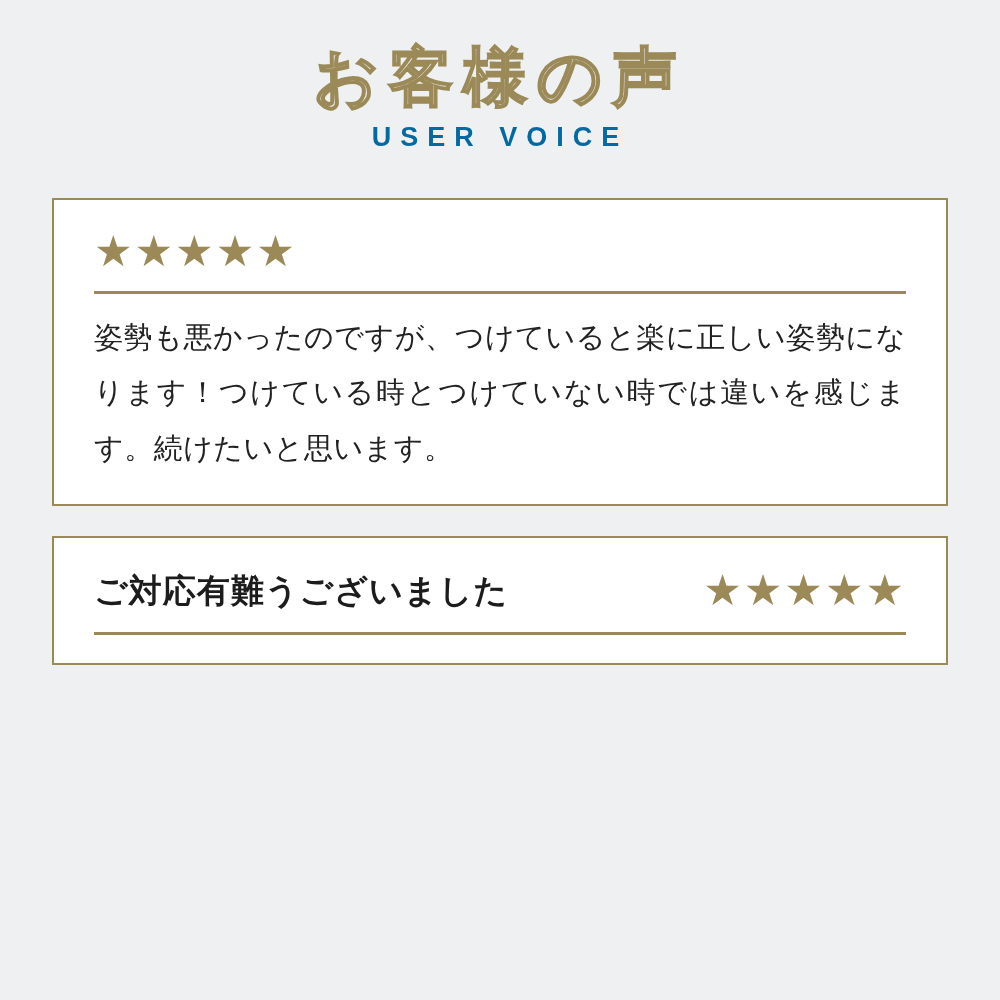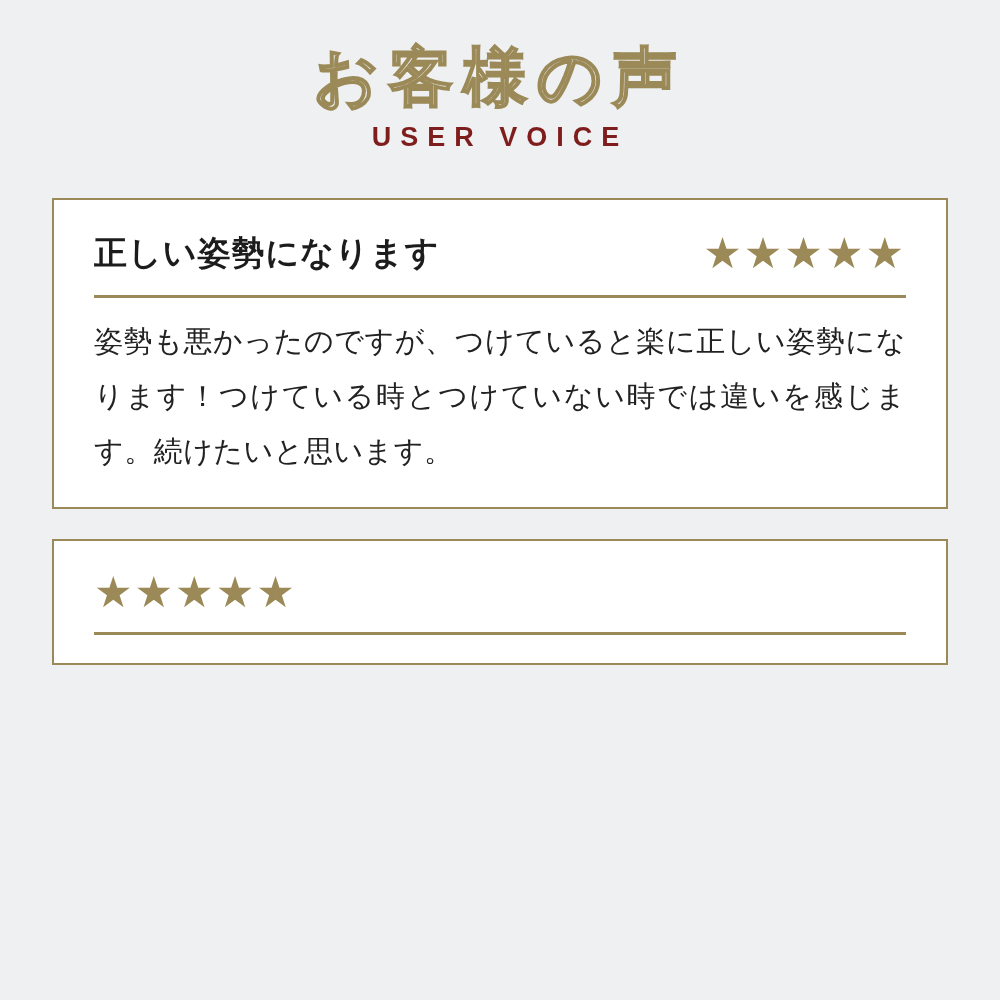--- a/index.html
+++ b/index.html
@@ -28,21 +28,21 @@
     color: transparent;
     -webkit-text-stroke: 2px #9b8a58;
     text-stroke: 2px #9b8a58;
     line-height: 1.1;
   }
   .section-subtitle {
     margin-top: 10px;
     font-size: 27px;
     font-weight: 700;
     letter-spacing: 9px;
-    color: #7f1d1d;
+    color: #0369a1;
   }
   .card {
     width: 896px;
     margin: 0 auto;
     background: #ffffff;
     border: 2px solid #9b8a58;
     padding: 30px 40px 28px 40px;
   }
   .card-1 { margin-top: 45px; }
   .card-2 { margin-top: 30px; }
@@ -87,27 +87,27 @@
 
 <div class="page">
 
   <header class="header">
     <h1 class="section-title">お客様の声</h1>
     <div class="section-subtitle">USER VOICE</div>
   </header>
 
   <section class="card card-1">
     <div class="card-head">
-      <h2 class="review-title">正しい姿勢になります</h2>
       <span class="stars">★★★★★</span>
     </div>
     <div class="divider"></div>
     <p class="review-body">姿勢も悪かったのですが、つけていると楽に正しい姿勢になります！つけている時とつけていない時では違いを感じます。続けたいと思います。</p>
   </section>
 
   <section class="card card-2">
     <div class="card-head">
+      <h2 class="review-title">ご対応有難うございました</h2>
       <span class="stars">★★★★★</span>
     </div>
     <div class="divider"></div>
   </section>
 
 </div>
 
 </body></html>

